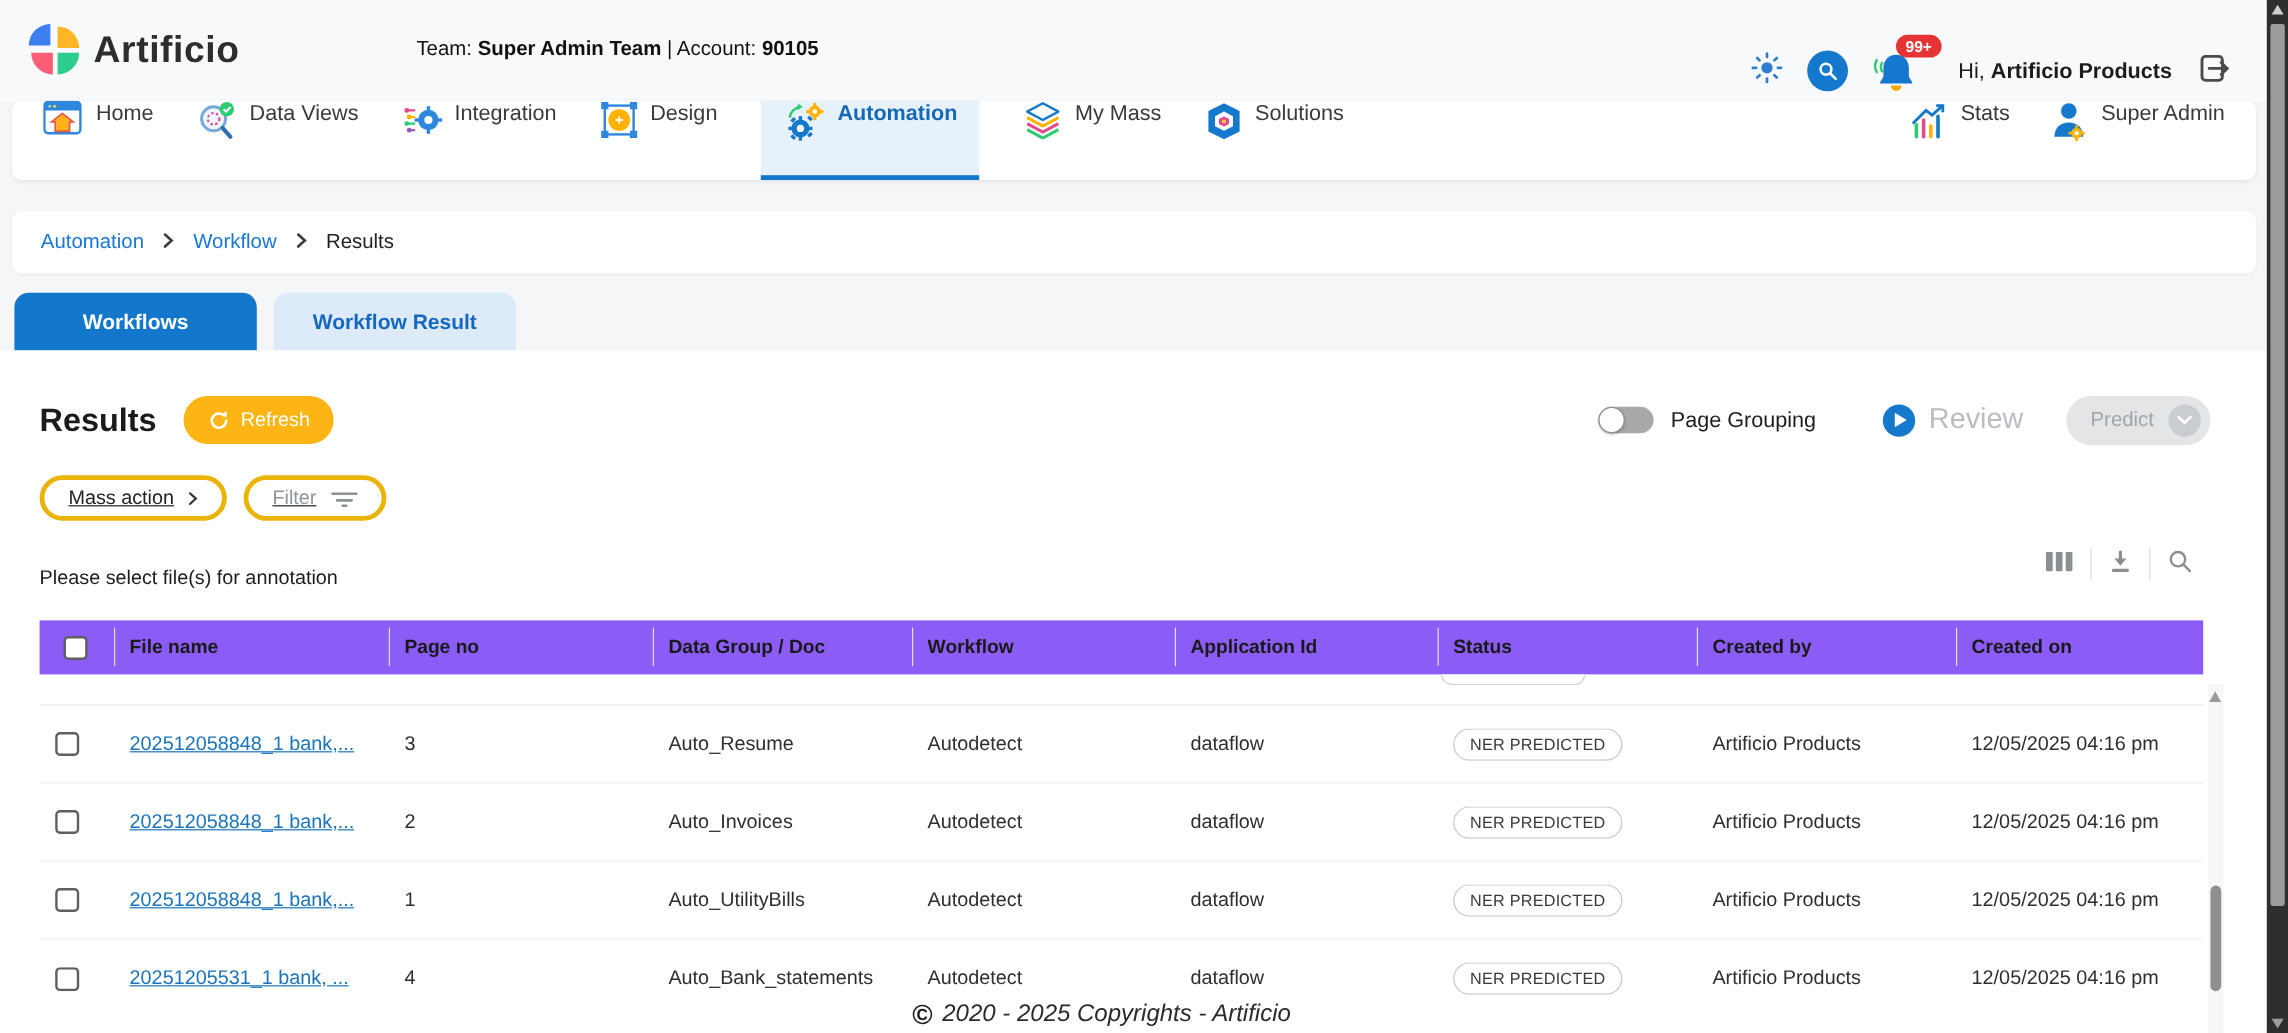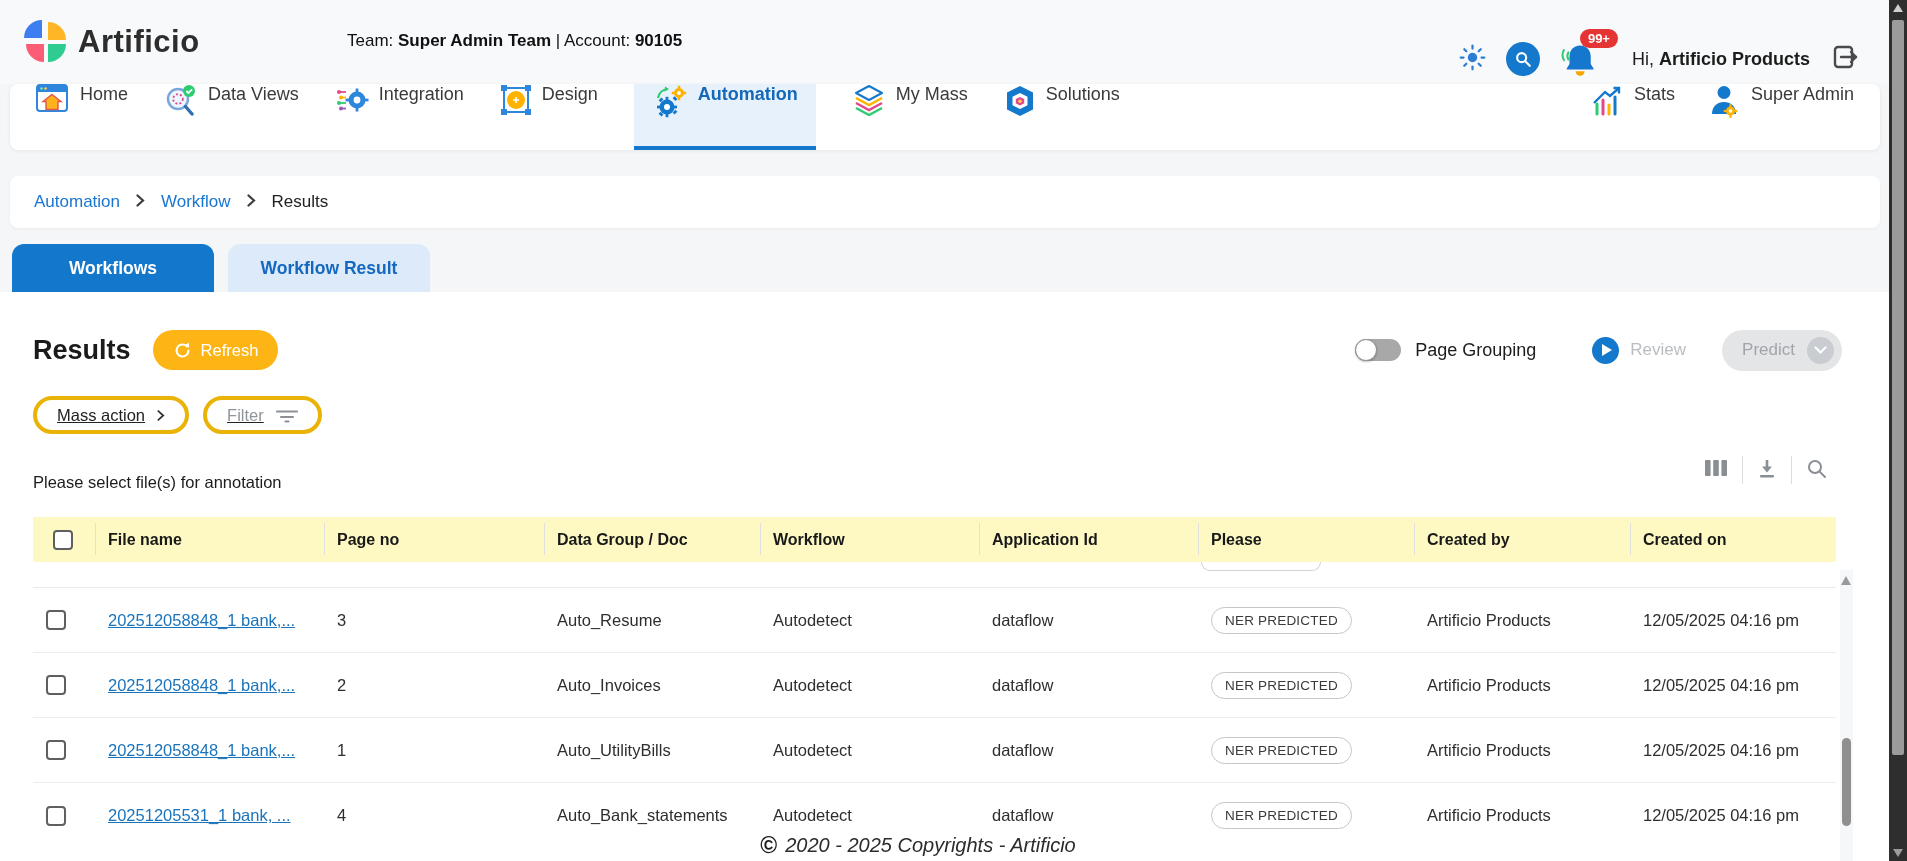--- a/index.html
+++ b/index.html
@@ -55,38 +55,38 @@
   .refresh-btn { margin-left:22px; height:40px; padding:0 20px; border-radius:20px; background:#fdb515; border:none;
                  color:#fff; font-size:16.5px; display:flex; align-items:center; gap:9px; cursor:pointer; font-family:inherit; }
   .spacer { flex:1; }
   .toggle { width:46px; height:22px; border-radius:11px; background:#a8a8a8; position:relative; cursor:pointer; }
   .toggle .knob { position:absolute; left:0; top:0; width:22px; height:22px; border-radius:50%; background:#fff;
                   border:1px solid #909090; box-shadow:0 1px 2px rgba(0,0,0,.25); }
   .pg-label { margin-left:14px; font-size:18px; color:#1d1d1d; }
   .play-circle { margin-left:56px; width:27px; height:27px; border-radius:50%; background:#1478cc;
                  display:flex; align-items:center; justify-content:center; cursor:pointer; }
   .play-tri { width:0; height:0; border-left:10px solid #fff; border-top:6px solid transparent; border-bottom:6px solid transparent; margin-left:3px; }
-  .review-label { margin-left:11px; font-size:17px; color:#b9bdc2; }
+  .review-label { margin-left:11px; font-size:24px; color:#b9bdc2; }
   .predict-btn { margin-left:36px; height:41px; padding:0 8px 0 20px; border-radius:21px; background:#e4e5e7; border:none;
                  color:#a0a5aa; font-size:17px; display:flex; align-items:center; gap:12px; cursor:pointer; font-family:inherit; }
   .predict-circle { width:27px; height:27px; border-radius:50%; background:#c9ccd0; display:flex; align-items:center; justify-content:center; }
 
   .actions-row { position:absolute; left:33px; top:104px; display:flex; gap:14px; }
   .pill-btn { height:38px; padding:0 20px; border-radius:19px; border:4px solid #eab308; background:#fff;
               display:flex; align-items:center; gap:12px; font-size:16.5px; cursor:pointer; font-family:inherit; color:#222;text-decoration:underline; }
   .pill-btn .muted { color:#8e959b; }
 
   .hint-text { position:absolute; left:33px; top:181px; font-size:16.5px; color:#1c1c1c; }
   .tool-icons { position:absolute; left:1705px; top:163px; height:30px; display:flex; align-items:center; gap:14px; }
   .v-div { width:1px; height:28px; background:#ddd; }
 
   
   .table { position:absolute; left:33px; top:225px; width:1803px; }
   .t-head { display:grid; grid-template-columns:62px 229px 220px 216px 219px 219px 216px 216px 206px;
-            height:45px; background:#fef9c3; align-items:center; }
+            height:45px; background:#8b5cf6; align-items:center; }
   .th { font-size:16px; font-weight:700; color:#191919; position:relative; padding-left:13px; height:100%; display:flex; align-items:center; }
   .th:not(:first-child)::before { content:""; position:absolute; left:0; top:6px; width:1px; height:32px; background:#e0e0e0; }
   .cb { width:20px; height:20px; border:2px solid #5f5f5f; border-radius:4px; background:#fff; display:inline-block; cursor:pointer; }
   .cb-cell { display:flex; align-items:center; padding-left:20px; }
   .sliver { height:26px; position:relative; border-bottom:1px solid #e9e9e9; }
   .partial-badge { position:absolute; left:1168px; top:0; width:120px; height:9px;
                    border:1px solid #d2d2d2; border-top:none; border-radius:0 0 9px 9px; background:#fff; }
   .t-row { display:grid; grid-template-columns:62px 229px 220px 216px 219px 219px 216px 216px 206px;
            height:65px; align-items:center; border-bottom:1px solid #ededed; }
   .t-row:last-child { border-bottom:none; }
@@ -434,21 +434,21 @@
     <div class="table">
       <div class="t-head">
         <div class="th cb-cell">
             <span class="cb"></span>
           </div>
         <div class="th">File name</div>
         <div class="th">Page no</div>
         <div class="th">Data Group / Doc</div>
         <div class="th">Workflow</div>
         <div class="th">Application Id</div>
-        <div class="th">Please</div>
+        <div class="th">Status</div>
         <div class="th">Created by</div>
         <div class="th">Created on</div>
       </div>
 
       <div class="sliver">
           <span class="partial-badge"></span>
         </div>
 
       <div class="t-row">
         <div class="td cb-cell">

